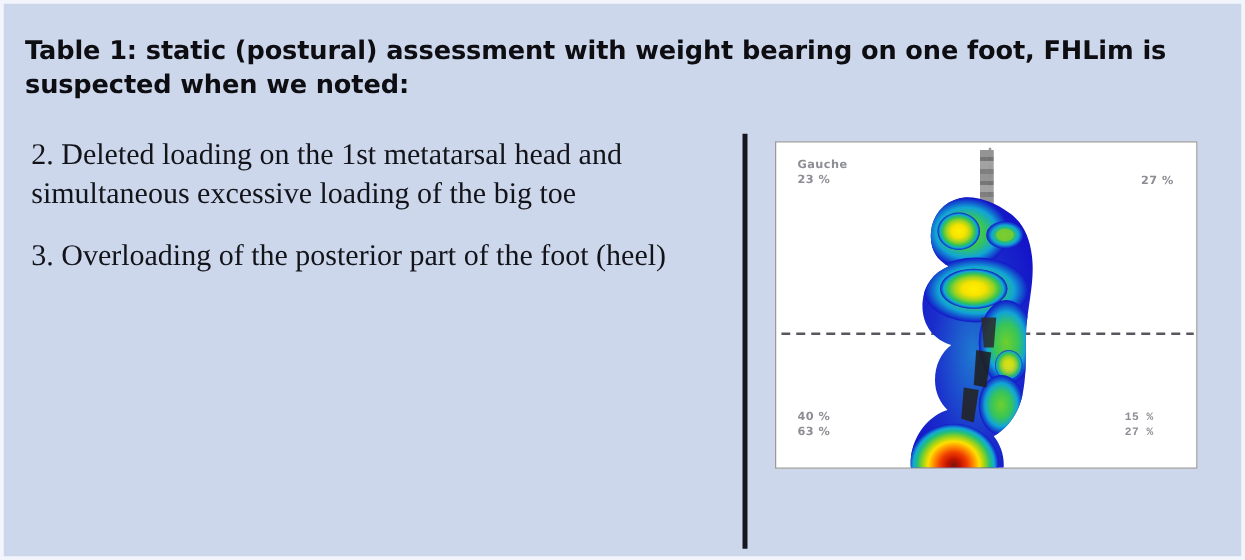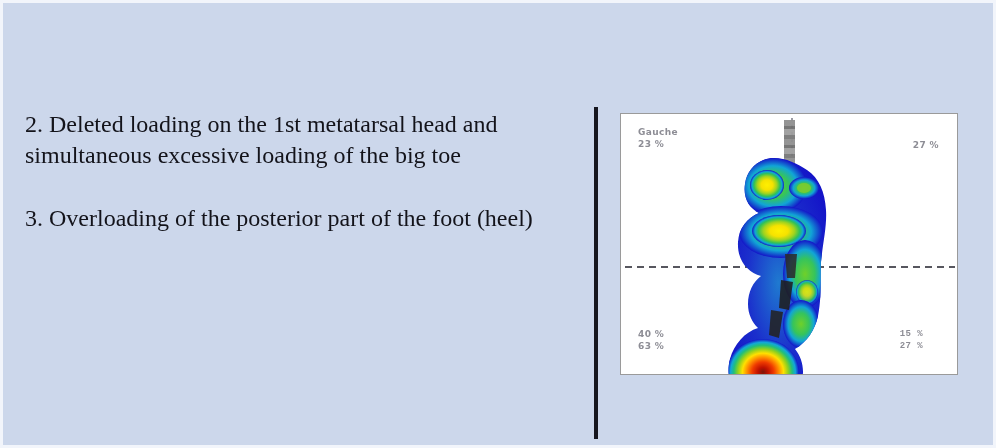--- a/index.html
+++ b/index.html
@@ -47,21 +47,21 @@
     width: 552px;
   }
   .list-item {
     margin: 0 0 13px 0;
     font-family: "Liberation Serif", serif;
     font-size: 24px;
     line-height: 1.30;
     color: #13131a;
   }
   .list-item:last-child { margin-bottom: 0; }
-  .list-item.spaced-top { margin-top: 32px; }
+  .list-item.spaced-top { margin-top: 19px; }
 
   
   .divider {
     position: absolute;
     left: 591px;
     top: 104px;
     width: 4px;
     height: 332px;
     background: #16161f;
   }
@@ -133,20 +133,23 @@
   .foot-map { position: absolute; left: 0; top: 0; }
 
   
   .sr { position: absolute; width: 1px; height: 1px; overflow: hidden; clip: rect(0 0 0 0); }
 </style>
 </head>
 <body>
 
 <div class="figure-root">
 
+  <div class="title-block">
+    <p class="title-text">Table 1: static (postural) assessment with weight bearing on one foot, FHLim is suspected when we noted:</p>
+  </div>
 
   <div class="list-col">
     <p class="list-item">2. Deleted loading on the 1st metatarsal head and simultaneous excessive loading of the big toe</p>
     <p class="list-item spaced-top">3. Overloading of the posterior part of the foot (heel)</p>
   </div>
 
   <div class="divider"></div>
 
   <div class="plate-panel">
 

